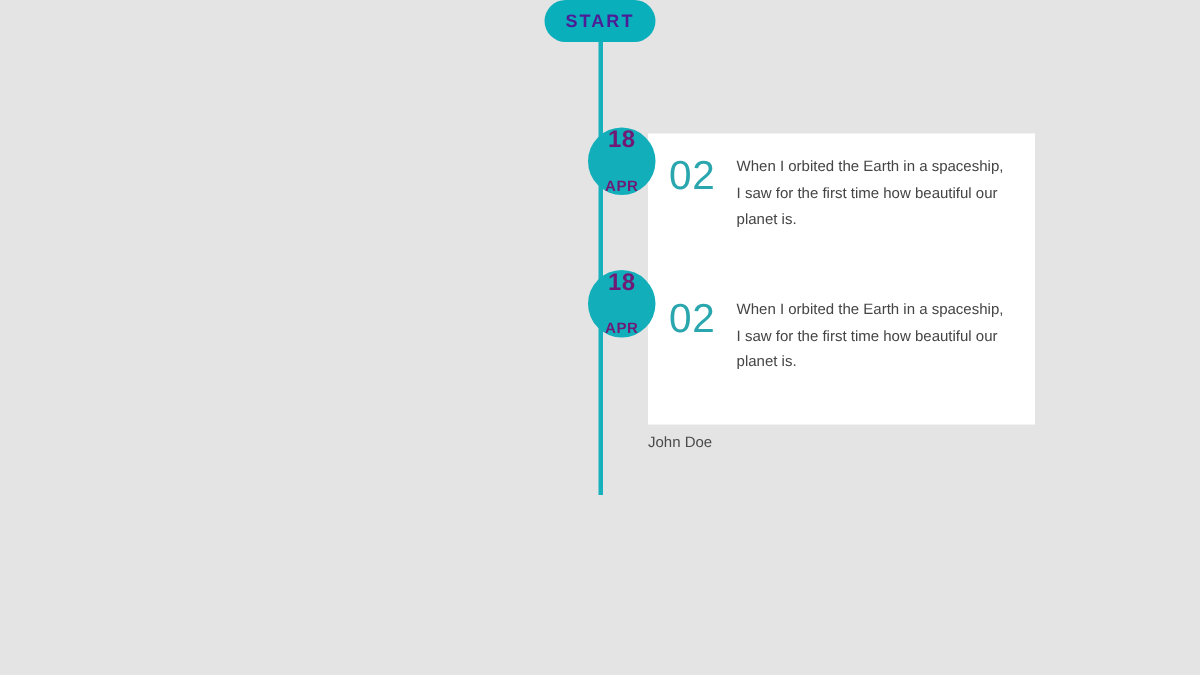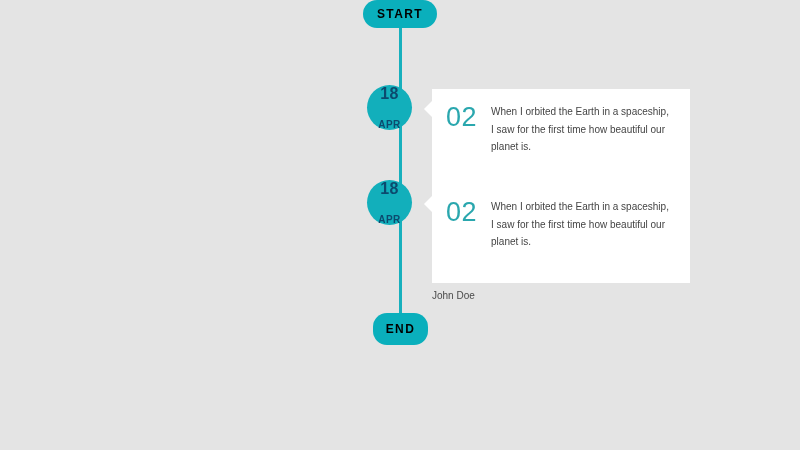--- a/index.html
+++ b/index.html
@@ -26,21 +26,21 @@
     top: 0px;
     width: 3px;
     height: 330px;
     background: #17b0bd;
   }
 
   
   .terminal {
     position: absolute;
     background: #0aafbc;
-    color: #000000;
+    color: #4c1d95;
     font-weight: bold;
     font-size: 12px;
     letter-spacing: 1.4px;
     display: flex;
     align-items: center;
     justify-content: center;
     text-align: center;
     z-index: 3;
     border-radius: 14px;
   }
@@ -63,27 +63,27 @@
     left: 0;
     width: 800px;
     height: 80px;
   }
   .event-1 { top: 85px; }
   .event-2 { top: 180px; }
 
   
   .date-badge {
     position: absolute;
-    left: 367px;
+    left: 392px;
     top: 0px;
     width: 45px;
     height: 45px;
     border-radius: 50%;
     background: #12afbb;
-    color: #0c4a6e;
+    color: #701a75;
     display: flex;
     flex-direction: column;
     align-items: center;
     justify-content: center;
     z-index: 3;
     line-height: 1;
   }
   .date-day {
     font-size: 16px;
     font-weight: bold;
@@ -178,15 +178,14 @@
     <div class="card-wrap">
       <div class="card">
         <div class="card-notch"></div>
         <div class="card-index">02</div>
         <div class="card-body">When I orbited the Earth in a spaceship, I saw for the first time how beautiful our planet is.</div>
       </div>
       <div class="card-author">John Doe</div>
     </div>
   </div>
 
-  <div class="terminal terminal-end">END</div>
 
 </div>
 
 </body></html>

